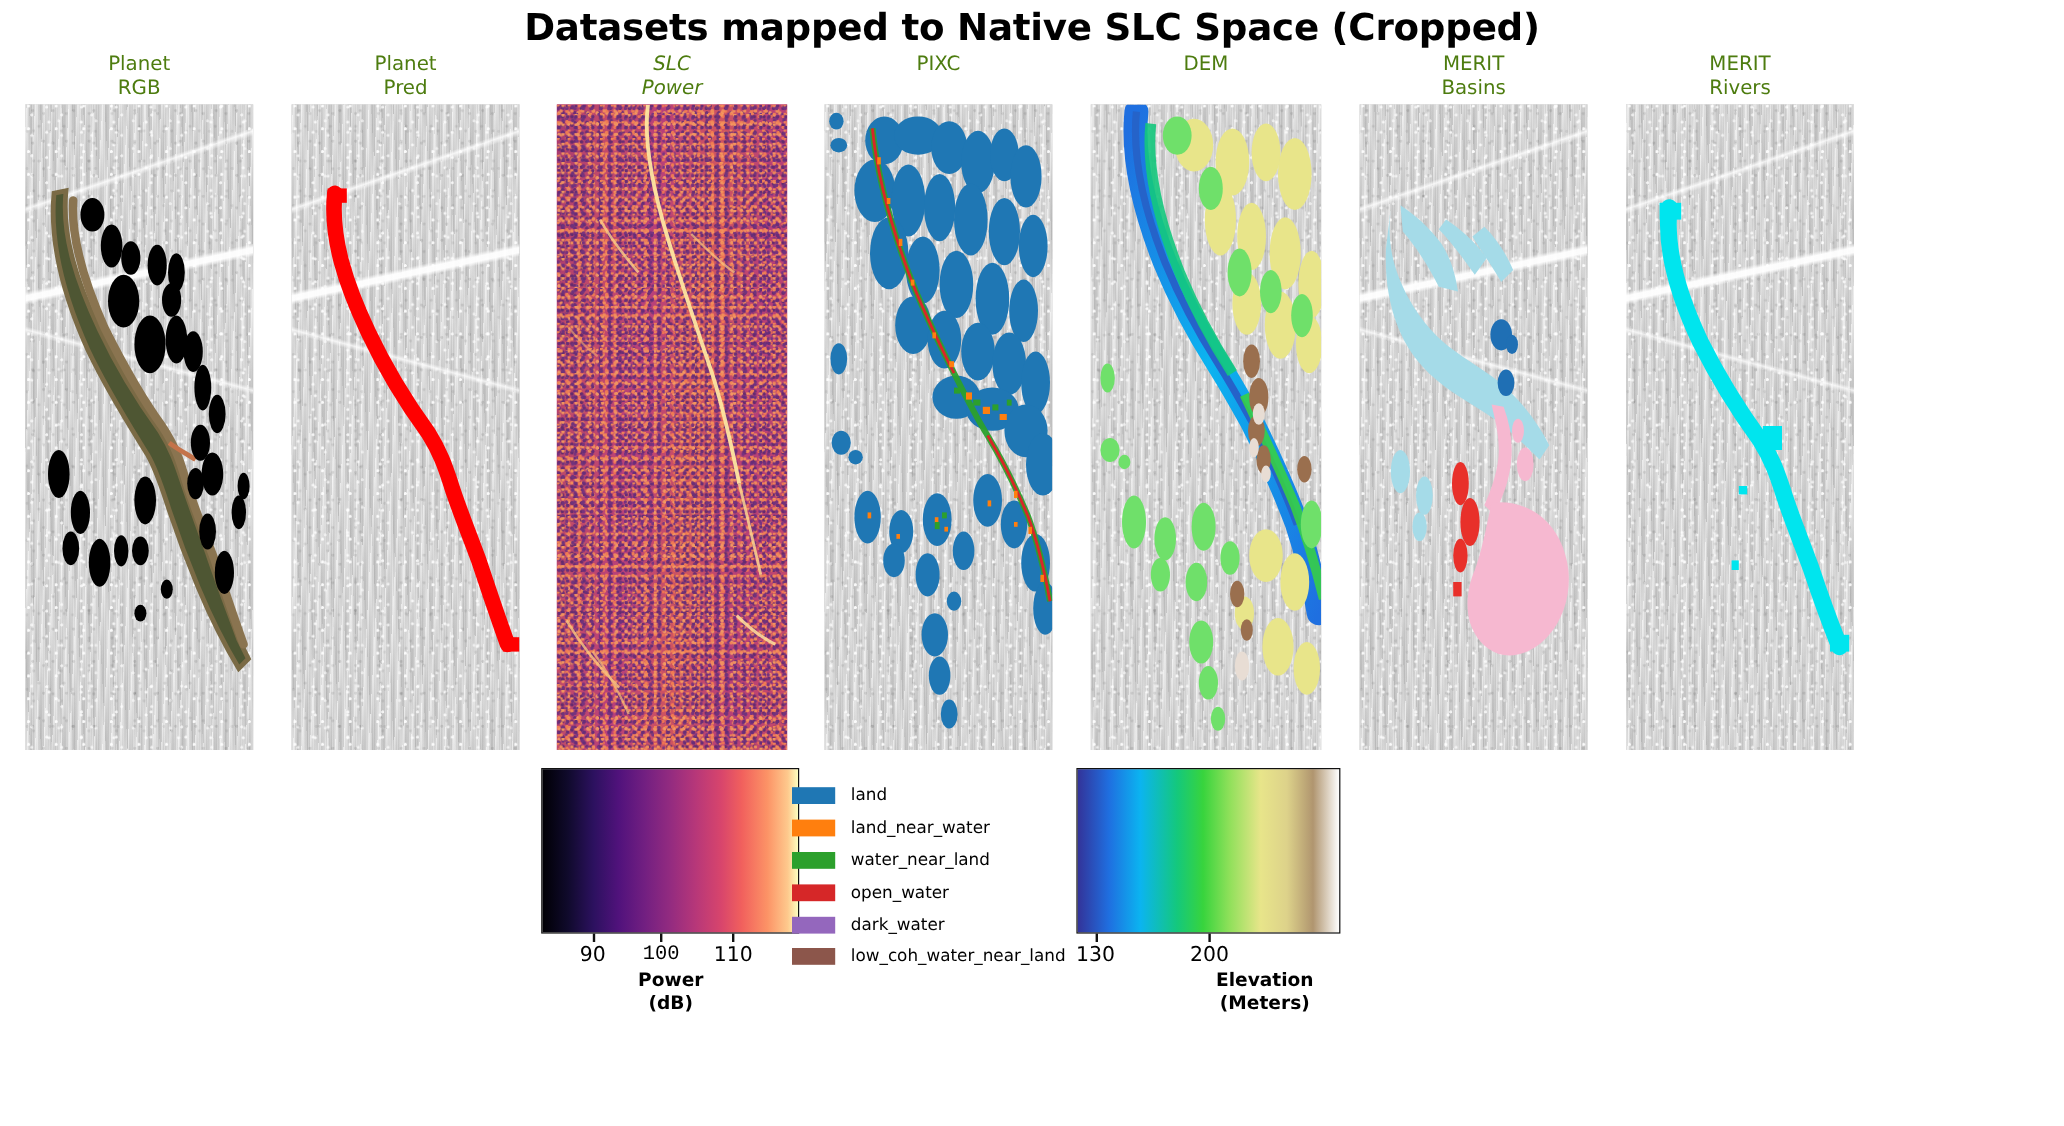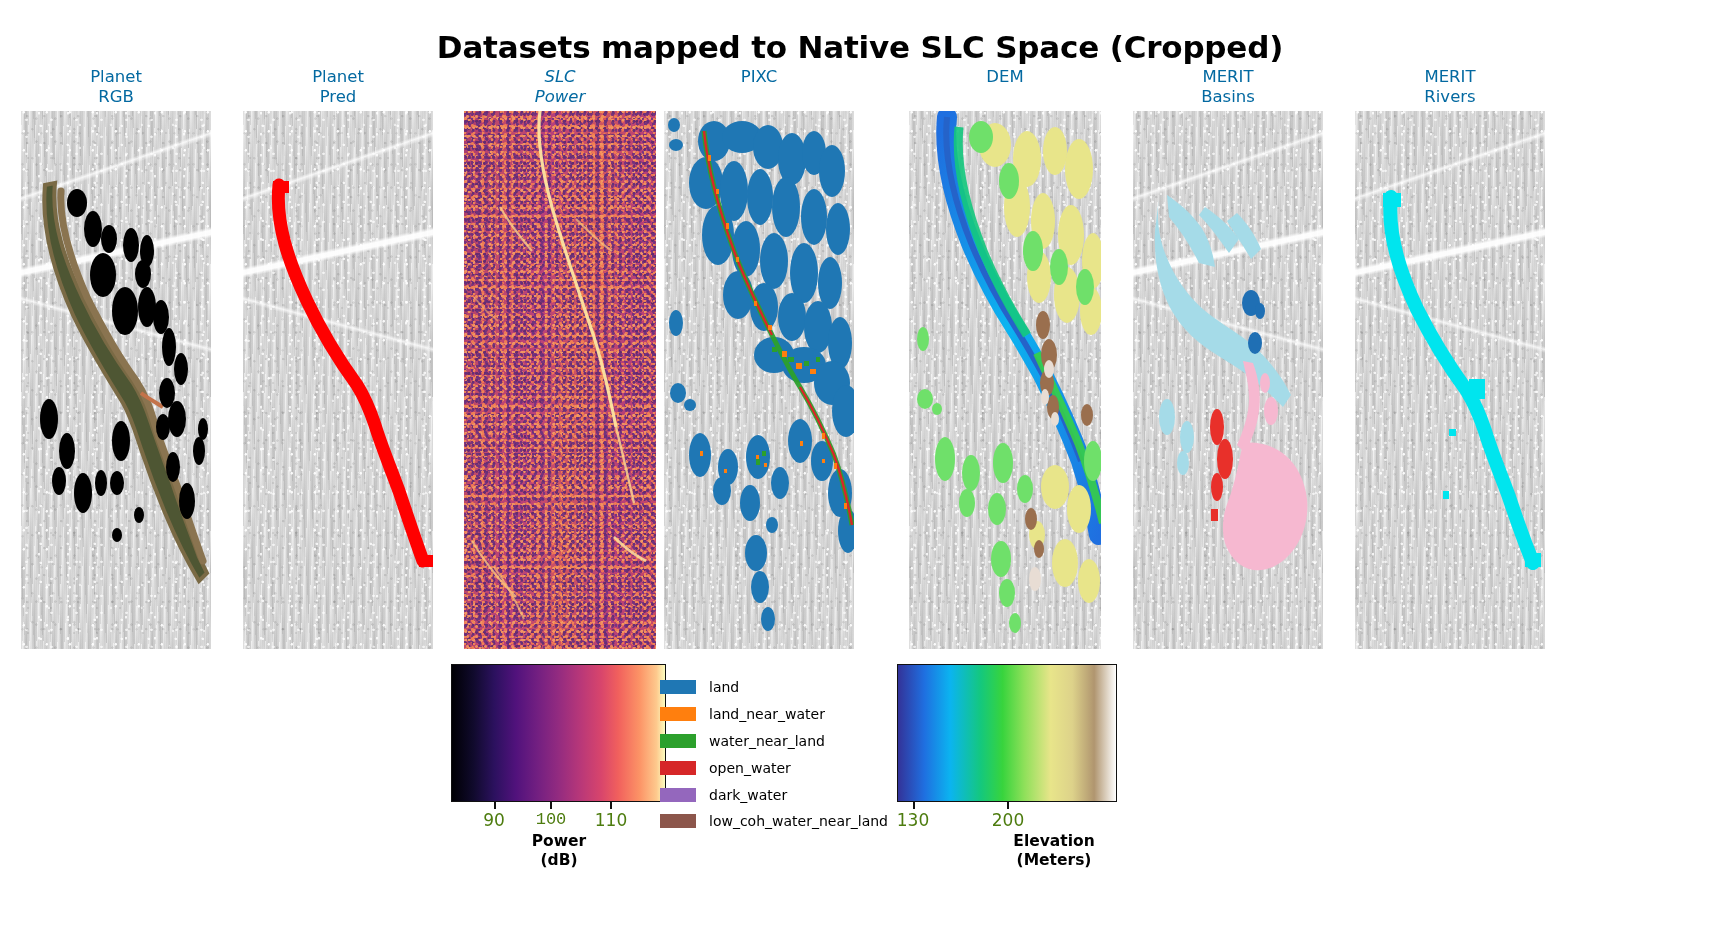--- a/index.html
+++ b/index.html
@@ -1,31 +1,31 @@
 <!DOCTYPE html>
 <html><head>
 <meta charset="utf-8">
 <style>
   html,body{margin:0;padding:0;}
   body{
     width:1720px;height:938px;background:#ffffff;
     font-family:"DejaVu Sans","Liberation Sans",sans-serif;
     overflow:hidden;position:relative;
   }
-  #figure{position:absolute;left:0;top:0;width:1720px;height:716px;margin-top:24px;}
+  #figure{position:absolute;left:0;top:0;width:1720px;height:716px;}
 
   .fig-title{
     position:absolute;left:0;top:5px;width:1720px;text-align:center;
     font-size:31px;font-weight:bold;color:#000;letter-spacing:-0.2px;
   }
 
   .panel{position:absolute;}
   .panel-title{
     position:absolute;width:100%;text-align:center;top:-44px;left:0;
-    font-size:16.5px;color:#0369a1;line-height:20px;white-space:pre-line;
+    font-size:16.5px;color:#4d7c0f;line-height:20px;white-space:pre-line;
   }
   .img-wrap{
     position:absolute;left:0;top:0;width:100%;height:100%;
     overflow:hidden;background:#d4d4d4;
   }
   .sar{
     position:absolute;left:-20%;top:-10%;width:140%;height:120%;
     background-color:#d3d3d3;
     background-image:
       repeating-linear-gradient(93deg, rgba(255,255,255,0.55) 0px, rgba(255,255,255,0.0) 2px, rgba(0,0,0,0.05) 4px, rgba(255,255,255,0.0) 7px),
@@ -59,21 +59,21 @@
   .cbar{position:absolute;border:1.6px solid #111;box-sizing:border-box;}
   .cbar-mag{background:linear-gradient(to right,
      #000004 0%, #100a2c 10%, #2c115f 20%, #51127c 30%, #721f81 40%,
      #932b80 50%, #b73779 60%, #d8456c 70%, #f1605d 78%, #fc9366 88%,
      #fec98d 96%, #fcfdbf 100%);}
   .cbar-terrain{background:linear-gradient(to right,
      #333399 0%, #1f6fe0 12%, #0bb4f0 24%, #14c87d 38%, #38d43d 48%,
      #8fe05a 58%, #e8e58a 70%, #ddd28a 80%, #b0956f 90%, #ffffff 100%);}
 
   .tick{position:absolute;width:1.6px;background:#111;}
-  .ticklab{position:absolute;font-size:17px;color:#4d7c0f;text-align:center;transform:translateX(-50%);}
+  .ticklab{position:absolute;font-size:17px;color:#000000;text-align:center;transform:translateX(-50%);}
   .cbar-label{position:absolute;font-size:15.5px;font-weight:bold;color:#000;text-align:center;white-space:pre-line;line-height:19px;transform:translateX(-50%);}
 
   .legend{position:absolute;left:660px;top:650px;width:300px;}
   .leg-row{display:flex;align-items:center;height:26.8px;}
   .leg-swatch{width:36px;height:14px;margin-right:13px;flex:0 0 auto;}
   .leg-text{font-size:14px;color:#000;white-space:nowrap;}
 </style>
 </head>
 <body>
 
@@ -168,21 +168,21 @@
         <path d="M112 108 C124 120, 136 132, 148 140" fill="none" stroke="#fbc07a" stroke-width="2" opacity=".75"></path>
         <path d="M152 316 C158 340, 164 366, 170 392" fill="none" stroke="#fcd48f" stroke-width="2.4" opacity=".85"></path>
         <path d="M150 426 C160 436, 170 444, 182 450" fill="none" stroke="#fdd899" stroke-width="2.6" opacity=".9"></path>
         <path d="M8 430 C20 450, 36 470, 52 486" fill="none" stroke="#fbc57f" stroke-width="2.2" opacity=".8"></path>
         <path d="M60 508 C52 490, 42 472, 30 456" fill="none" stroke="#fac079" stroke-width="2" opacity=".7"></path>
         <path d="M10 186 C18 196, 26 204, 34 210" fill="none" stroke="#f9ab6c" stroke-width="1.8" opacity=".6"></path>
       </svg>
     </div>
   </div>
 
-  <div class="panel" style="left:664px;top:87px;width:190px;height:538px;">
+  <div class="panel" style="left:687px;top:87px;width:190px;height:538px;">
     <div class="panel-title">PIXC</div>
     <div class="img-wrap">
       <div class="sar"></div>
       <div class="speck"></div>
       <svg width="190" height="538" viewBox="0 0 190 538" style="position:absolute;left:0;top:0;">
         <g fill="#1f77b4">
           <ellipse cx="10" cy="14" rx="6" ry="7"></ellipse>
             <ellipse cx="12" cy="34" rx="7" ry="6"></ellipse>
           <ellipse cx="50" cy="30" rx="16" ry="20"></ellipse>
             <ellipse cx="78" cy="26" rx="20" ry="16"></ellipse>

